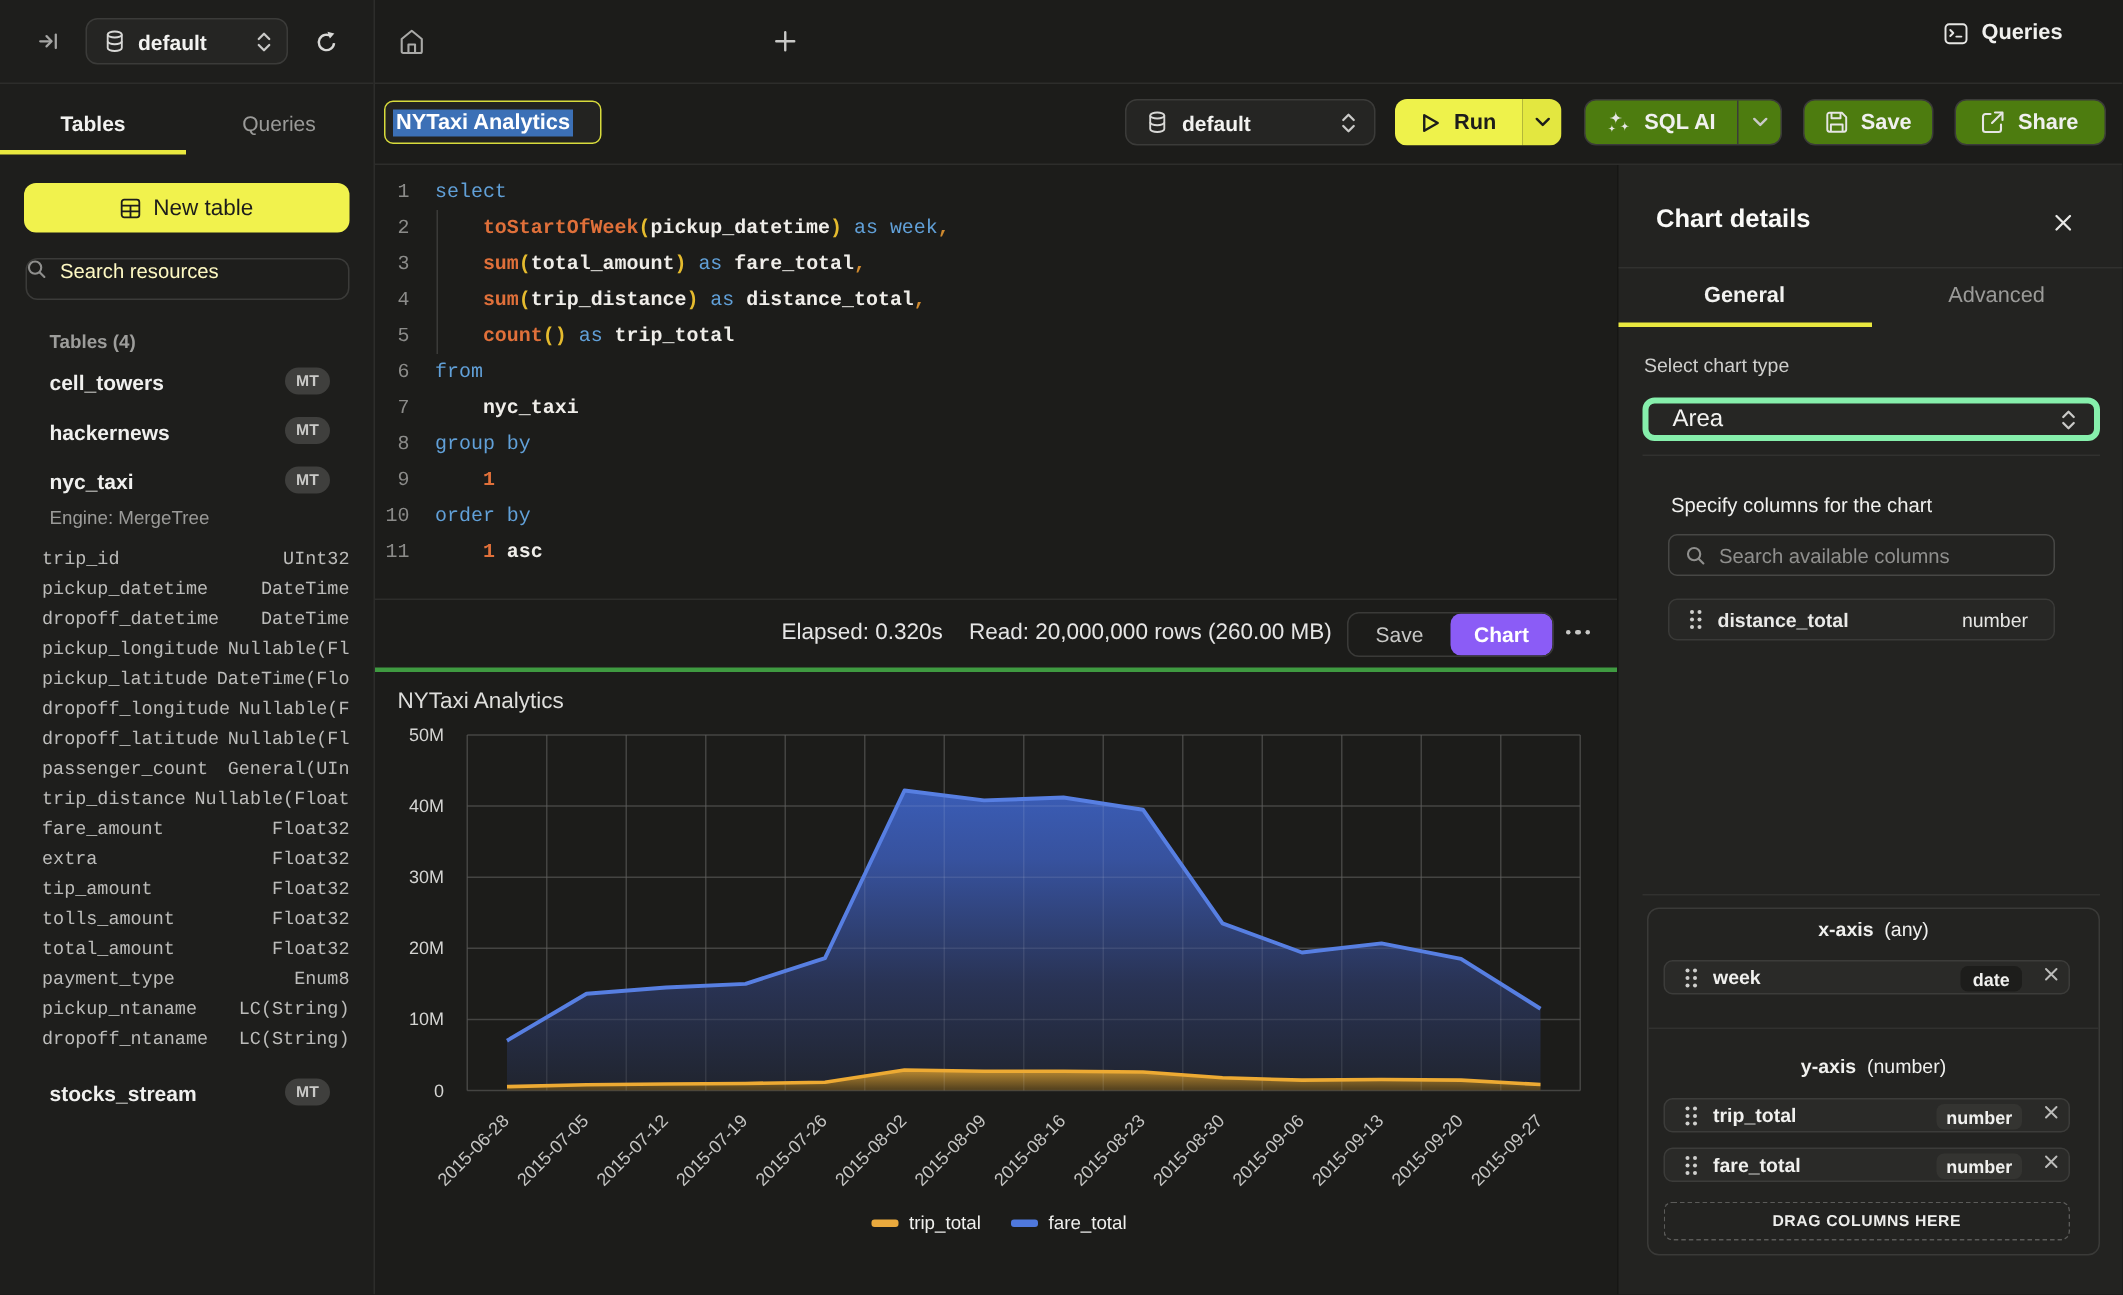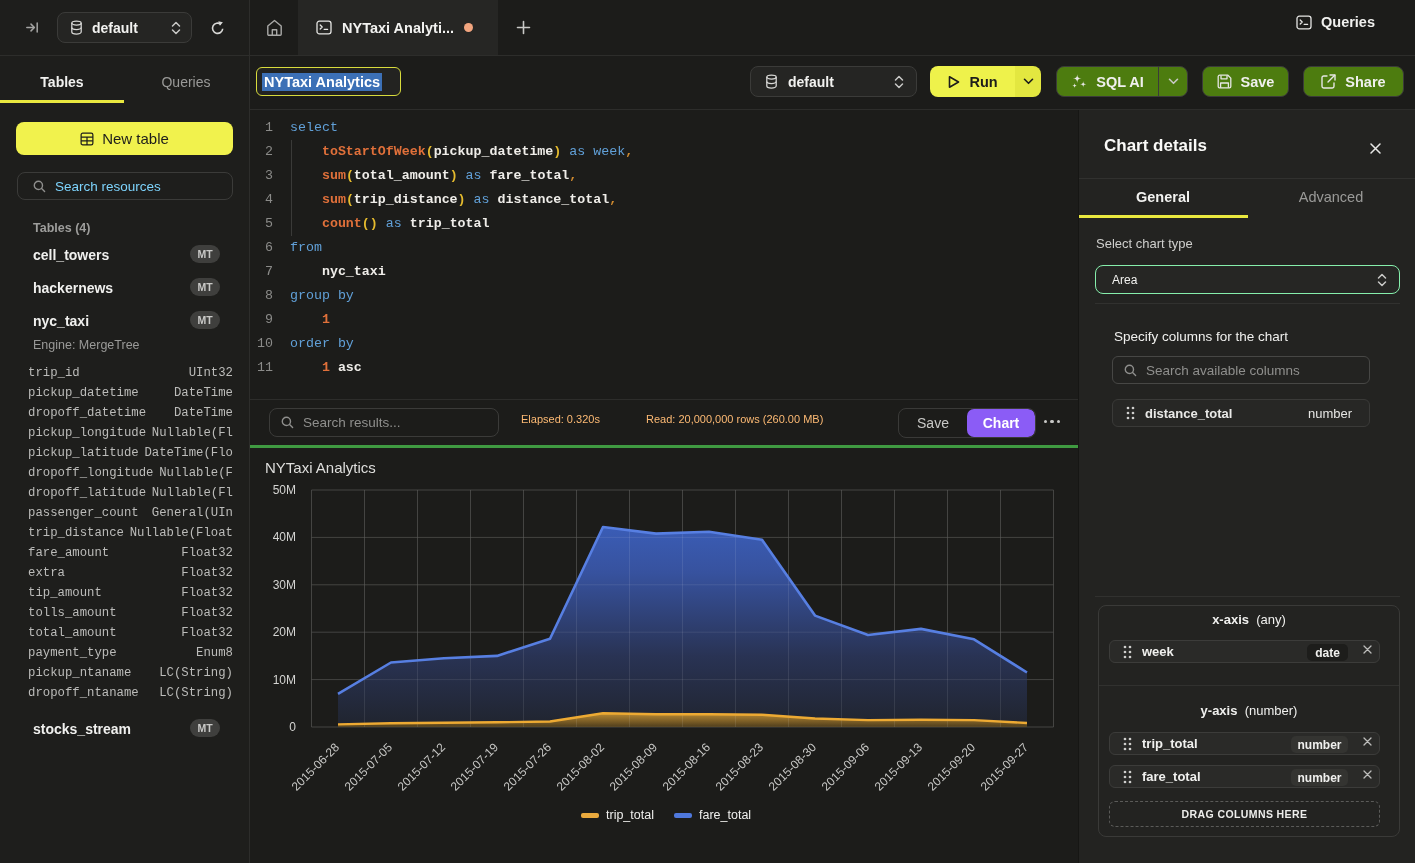--- a/index.html
+++ b/index.html
@@ -8,21 +8,21 @@
 .abs{position:absolute}
 svg{display:block}
 
 #sidebar{position:absolute;left:0;top:0;width:250px;height:863px;background:#1e1e1c;border-right:1px solid #2d2d2b}
 #sb-top{position:absolute;left:0;top:0;width:100%;height:56px;border-bottom:1px solid #2d2d2b}
 .selbox{position:absolute;display:flex;align-items:center;background:#252523;border:1px solid #3b3b39;border-radius:8px}
 #sb-tabs{position:absolute;top:56px;left:0;width:100%;height:48px}
 .sbtab{position:absolute;top:0;height:44px;padding-top:7px;width:124px;display:flex;align-items:center;justify-content:center;font-size:14px}
 #sb-underline{position:absolute;left:0;top:44px;width:124px;height:3px;background:#e9e83f}
 #newtable{position:absolute;left:16px;top:122px;width:217px;height:33px;background:#f1f24d;border-radius:8px;display:flex;align-items:center;justify-content:center;gap:8px;color:#1d1d1b;font-size:15px}
-#sb-search{position:absolute;left:17px;top:172px;width:216px;height:28px;border:1px solid #3b3b39;border-radius:8px;display:flex;align-items:center;gap:9px;padding-left:15px;color:#7dd3fc;font-size:13.5px}
+#sb-search{position:absolute;left:17px;top:172px;width:216px;height:28px;border:1px solid #3b3b39;border-radius:8px;display:flex;gap:9px;color:#fef9c3;font-size:13.5px}
 .sb-label{position:absolute;left:33px;color:#9d9d9b;font-size:12.5px;font-weight:bold}
 .tname{position:absolute;left:33px;font-size:14px;color:#f0f0ee;font-weight:bold}
 .mt{position:absolute;left:190px;width:30px;height:18px;background:#3f3f3d;border-radius:9px;color:#c9c9c7;font-size:10.5px;font-weight:bold;display:flex;align-items:center;justify-content:center}
 .engine{position:absolute;left:33px;color:#9a9a98;font-size:12.5px}
 .col{position:absolute;left:28px;width:205px;font-family:"Liberation Mono",monospace;font-size:12.3px;color:#bcbcba;display:flex;justify-content:space-between;white-space:pre}
 
 #tabstrip{position:absolute;left:250px;top:0;width:1165px;height:56px;border-bottom:1px solid #2d2d2b;background:#1c1c1a}
 #hometab{position:absolute;left:0;top:0;width:48px;height:55px;display:flex;align-items:center;justify-content:center}
 #activetab{position:absolute;left:48px;top:0;width:200px;height:55px;background:#262624;display:flex;align-items:center;padding-left:18px;gap:10px}
 #activetab .t{font-size:14.5px;font-weight:bold;color:#f2f2f0}
@@ -34,39 +34,39 @@
 #titleinput span{background:#3c70b6;color:#fff;font-size:14.5px;font-weight:bold;padding:1px 2px}
 .btn{position:absolute;top:10px;height:31px;border:1px solid #3b3b39;border-radius:8px;background:#4d7c0f;display:flex;align-items:center;justify-content:center;gap:9px;font-size:14.5px;font-weight:bold;color:#f0f0ee}
 
 #editor{position:absolute;left:250px;top:110px;width:828px;height:289px;background:#1c1c1a;font-family:"Liberation Mono",monospace;font-size:13.3px}
 
 .codeline{position:absolute;left:40px;white-space:pre;height:24px;line-height:24px}
 .kw{color:#61a0d8}.fn{color:#e0703a;font-weight:bold}.pr{color:#e5bb2e;font-weight:bold}.id{color:#efede9;font-weight:bold}.cm{color:#cf8a2f;font-weight:bold}.nm{color:#e0703a;font-weight:bold}
 
 #results{position:absolute;left:250px;top:399px;width:828px;height:44px;border-top:1px solid #2d2d2b;background:#1c1c1a}
 #res-search{position:absolute;left:19px;top:8px;width:230px;height:29px;border:1px solid #3b3b39;border-radius:8px;display:flex;align-items:center;gap:9px;padding-left:11px;color:#8f8f8d;font-size:13.5px}
-.resinfo{position:absolute;top:13px;font-size:11px;color:#fdba74}
+.resinfo{position:absolute;top:13px;font-size:15px;color:#e5e5e5}
 #toggle{position:absolute;left:648px;top:8px;width:138px;height:30px;border:1px solid #3a3a38;border-radius:8px;display:flex;overflow:hidden}
 #toggle .seg{flex:1;display:flex;align-items:center;justify-content:center;font-size:14px}
 #toggle .on{background:#8b5cf6;color:#fff;font-weight:bold;border-radius:7px}
 #greenline{position:absolute;left:250px;top:445px;width:828px;height:3px;background:#3f9a41}
 
 #chart{position:absolute;left:250px;top:446px;width:828px;height:417px}
 #charttitle{position:absolute;left:15px;top:13px;font-size:15px;color:#dededc}
 .legend{position:absolute;top:362px;display:flex;align-items:center;gap:7px;font-size:12.5px;color:#f0f0ee}
 .dash{width:18px;height:5px;border-radius:2px}
 
 #panel{position:absolute;left:1078px;top:110px;width:337px;height:753px;background:#232321;border-left:1px solid #161614}
 #panel .hdr{position:absolute;left:25px;top:26px;font-size:17px;font-weight:bold;color:#fafaf8}
 #pclose{position:absolute;left:291px;top:33px}
 #pdiv1{position:absolute;left:0;top:68px;width:337px;height:1px;background:#31312f}
 .ptab{position:absolute;top:69px;width:168px;height:36px;display:flex;align-items:center;justify-content:center;font-size:14.5px}
 #punderline{position:absolute;left:0;top:105px;width:169px;height:3px;background:#e9e83f}
 .plabel{position:absolute;font-size:13px;color:#cfcfcd}
-#areasel{position:absolute;left:16px;top:155px;width:305px;height:29px;border:1px solid #86efac;border-radius:8px;background:#262624;display:flex;align-items:center;justify-content:space-between;padding:0 12px 0 16px;font-size:12px;color:#f2f2f0}
+#areasel{position:absolute;left:16px;top:155px;width:305px;height:29px;border:4px solid #86efac;border-radius:8px;background:#262624;display:flex;align-items:center;justify-content:space-between;padding:0 12px 0 16px;font-size:16px;color:#f2f2f0}
 #pdiv2{position:absolute;left:16px;top:193px;width:305px;height:1px;background:#31312f}
 #colsearch{position:absolute;left:33px;top:246px;width:258px;height:28px;border:1px solid #474745;border-radius:6px;display:flex;align-items:center;gap:9px;padding-left:11px;color:#8f8f8d;font-size:13.5px}
 #distrow{position:absolute;left:33px;top:289px;width:258px;height:28px;border:1px solid #3a3a38;border-radius:6px;background:#272725;display:flex;align-items:center}
 #pdiv3{position:absolute;left:16px;top:486px;width:305px;height:1px;background:#31312f}
 #axesbox{position:absolute;left:19px;top:495px;width:302px;height:232px;border:1px solid #3a3a38;border-radius:8px}
 .axhdr{position:absolute;width:100%;text-align:center;font-size:13px;color:#f0f0ee}
 .chip{position:absolute;left:10px;width:271px;height:23px;border:1px solid #3c3c3a;border-radius:6px;background:#2a2a28;display:flex;align-items:center}
 .chip .nm2{font-size:13px;font-weight:bold;color:#f0f0ee}
 .badge{position:absolute;font-size:12px;font-weight:bold;color:#f0f0ee;border-radius:5px;display:flex;align-items:center;justify-content:center}
 #dragbox{position:absolute;left:10px;top:195px;width:271px;height:26px;border:1px dashed #5b5b59;border-radius:6px;display:flex;align-items:center;justify-content:center;font-size:10.5px;font-weight:bold;color:#ededeb;letter-spacing:.4px}
@@ -144,29 +144,20 @@
  <div class="tname" style="top:721px">stocks_stream</div>
     <div class="mt" style="top:719px">MT</div>
 </div>
 <div id="tabstrip">
  <div id="hometab">
       <svg width="17" height="17" viewBox="0 0 17 17" fill="none" stroke="#a9a9a7" stroke-width="1.4" stroke-linejoin="round">
         <path d="M1.8 7L8.5 1.5 15.2 7v8.3a1 1 0 0 1-1 1H2.8a1 1 0 0 1-1-1z"></path>
         <path d="M6.3 16.3v-5.6h4.4v5.6"></path>
       </svg>
     </div>
- <div id="activetab">
-      <svg width="16" height="15" viewBox="0 0 16 15" fill="none" stroke="#e6e6e4" stroke-width="1.3" stroke-linejoin="round">
-        <rect x="1" y="1.2" width="14" height="12.6" rx="2.4"></rect>
-        <path d="M4.2 5l2 2-2 2" stroke-linecap="round"></path>
-        <path d="M8.2 9.4h3.4" stroke-linecap="round"></path>
-      </svg>
-      <span class="t">NYTaxi Analyti...</span>
-      <span id="dot"></span>
-    </div>
  <div id="plus">
       <svg width="15" height="15" viewBox="0 0 15 15" stroke="#c9c9c7" stroke-width="1.6" stroke-linecap="round">
         <path d="M7.5 1.5v12M1.5 7.5h12"></path>
       </svg>
     </div>
  <div id="queriesbtn"><svg width="16" height="15" viewBox="0 0 16 15" fill="none" stroke="#e6e6e4" stroke-width="1.3" stroke-linejoin="round">
         <rect x="1" y="1.2" width="14" height="12.6" rx="2.4"></rect>
         <path d="M4.2 5l2 2-2 2" stroke-linecap="round"></path>
         <path d="M8.2 9.4h3.4" stroke-linecap="round"></path>
       </svg>Queries</div>
@@ -239,24 +230,20 @@
 <div class="codeline" style="top:174px"><span class="kw">group by</span></div>
 <div class="abs" style="left:0px;top:198px;width:23px;text-align:right;color:#8b8b89;height:24px;line-height:24px">9</div>
 <div class="codeline" style="top:198px">    <span class="nm">1</span></div>
 <div class="abs" style="left:0px;top:222px;width:23px;text-align:right;color:#8b8b89;height:24px;line-height:24px">10</div>
 <div class="codeline" style="top:222px"><span class="kw">order by</span></div>
 <div class="abs" style="left:0px;top:246px;width:23px;text-align:right;color:#8b8b89;height:24px;line-height:24px">11</div>
 <div class="codeline" style="top:246px">    <span class="nm">1</span> <span class="id">asc</span></div>
 <div class="abs" style="left:40.5px;top:30px;width:1px;height:96px;background:#3a3a38"></div>
 </div>
 <div id="results">
- <div id="res-search"><svg width="13" height="13" viewBox="0 0 13 13" fill="none" stroke="#8f8f8d" stroke-width="1.4" stroke-linecap="round">
-        <circle cx="5.4" cy="5.4" r="4.1"></circle>
-        <path d="M8.6 8.6l3 3"></path>
-      </svg>Search results...</div>
  <div class="resinfo" style="left:271px">Elapsed: 0.320s</div>
  <div class="resinfo" style="left:396px">Read: 20,000,000 rows (260.00 MB)</div>
  <div id="toggle">
       <div class="seg" style="color:#c8c8c6">Save</div>
       <div class="seg on">Chart</div>
     </div>
  <div class="abs" style="left:794px;top:20px;display:flex;gap:3px">
       <i style="width:3.4px;height:3.4px;border-radius:50%;background:#c8c8c6"></i>
       <i style="width:3.4px;height:3.4px;border-radius:50%;background:#c8c8c6"></i>
       <i style="width:3.4px;height:3.4px;border-radius:50%;background:#c8c8c6"></i>

